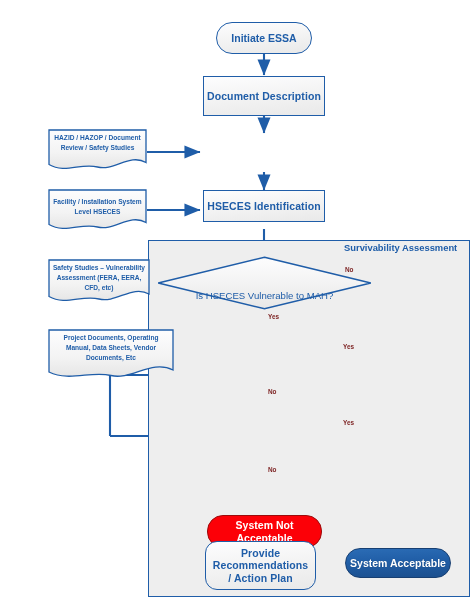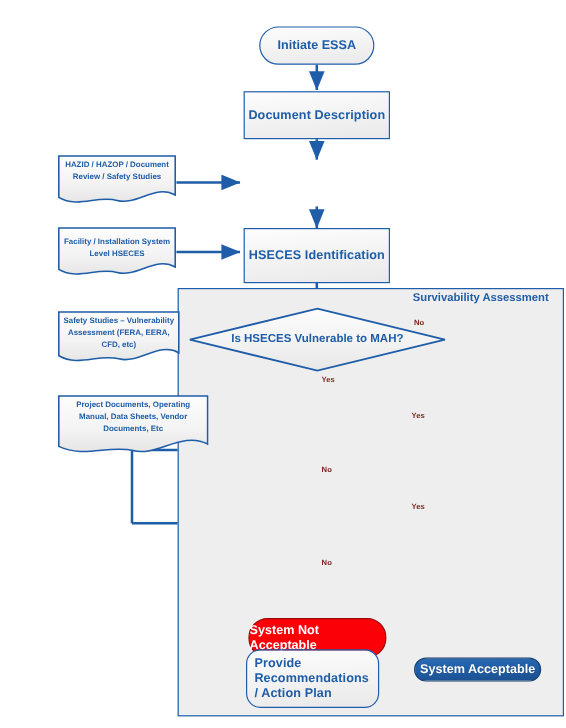--- a/index.html
+++ b/index.html
@@ -22,20 +22,21 @@
     left: 0; top: 0;
     width: 472px; height: 607px;
     overflow: visible;
   }
   .node {
     position: absolute;
     box-sizing: border-box;
     display: flex;
     align-items: center;
     justify-content: center;
+    text-align: center;
     color: #1F5DA8;
     font-weight: bold;
     line-height: 1.18;
     z-index: 5;
   }
   .proc {
     border: 1.6px solid #1F5DA8;
     background: linear-gradient(175deg, #fdfdfe 0%, #f2f2f2 55%, #e9e9e9 100%);
     font-size: 10.5px;
     letter-spacing: 0.1px;
@@ -79,28 +80,28 @@
     text-align: center;
     color: #1F5DA8;
     font-weight: bold;
     font-size: 6.6px;
     line-height: 1.5;
   }
   .diamond-wrap { position: absolute; z-index: 5; }
   .diamond-wrap svg { position: absolute; left: 0; top: 0; }
   .diamond-text {
     position: absolute;
-    left: 0; top: 0;
+    left: 0; top: 13px;
     width: 100%; height: 100%;
     display: flex;
     align-items: center;
     justify-content: center;
     text-align: center;
     color: #1F5DA8;
-    font-weight: bold;
+    font-weight: normal;
     font-size: 9.6px;
     line-height: 1.25;
   }
   .panel {
     position: absolute;
     box-sizing: border-box;
     border: 1.6px solid #1F5DA8;
     background: #eeeeee;
     z-index: 1;
   }
@@ -172,21 +173,21 @@
     <g stroke="#1F5DA8" stroke-width="2.1" fill="none" marker-end="url(#arw)">
       <path d="M402,283 L402,547"></path>
     </g>
   </svg>
 
   <div class="node term" style="left:216px; top:22px; width:96px; height:32px;">Initiate ESSA</div>
 
   <div class="node proc" style="left:203px; top:76px; width:122px; height:40px;">Document Description</div>
 
 
-  <div class="node proc" style="left:203px; top:190px; width:122px; height:46px;">HSECES Identification</div>
+  <div class="node proc" style="left:203px; top:190px; width:122px; height:32px;">HSECES Identification</div>
 
   <div class="diamond-wrap" style="left:157px; top:256px; width:215px; height:54px;">
     <svg width="215" height="54" viewBox="0 0 215 54" xmlns="http://www.w3.org/2000/svg">
       <defs>
         <linearGradient id="dg1" x1="0" y1="0" x2="0" y2="1">
           <stop offset="0%" stop-color="#fdfdfe"></stop>
           <stop offset="55%" stop-color="#f2f2f2"></stop>
           <stop offset="100%" stop-color="#e7e7e7"></stop>
         </linearGradient>
       </defs>
@@ -194,21 +195,21 @@
     </svg>
     <div class="diamond-text">Is HSECES Vulnerable to MAH?</div>
   </div>
 
 
 
   <div class="node pill-red" style="left:207px; top:491px; width:115px; height:33px;">System Not Acceptable</div>
 
   <div class="node proc" style="left:205px; top:541px; width:111px; height:49px; padding:0 6px;border-radius:12px;">Provide Recommendations / Action Plan</div>
 
-  <div class="node pill-blue" style="left:345px; top:548px; width:106px; height:20px;">System Acceptable</div>
+  <div class="node pill-blue" style="left:345px; top:548px; width:106px; height:30px;">System Acceptable</div>
 
   <div class="doc-wrap" style="left:48px; top:129px; width:99px; height:42px;">
     <svg width="99" height="42" viewBox="0 0 99 42" xmlns="http://www.w3.org/2000/svg">
       <defs>
         <linearGradient id="wg1" x1="0" y1="0" x2="0" y2="1">
           <stop offset="0%" stop-color="#fdfdfe"></stop>
           <stop offset="60%" stop-color="#f3f3f3"></stop>
           <stop offset="100%" stop-color="#e6e6e6"></stop>
         </linearGradient>
       </defs>

